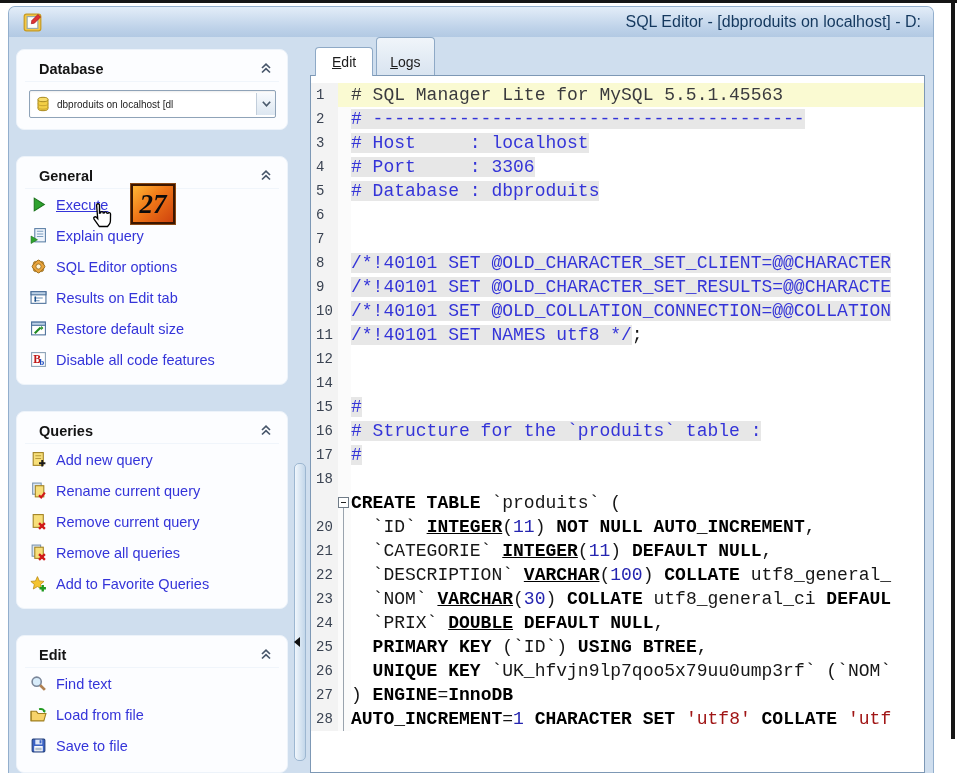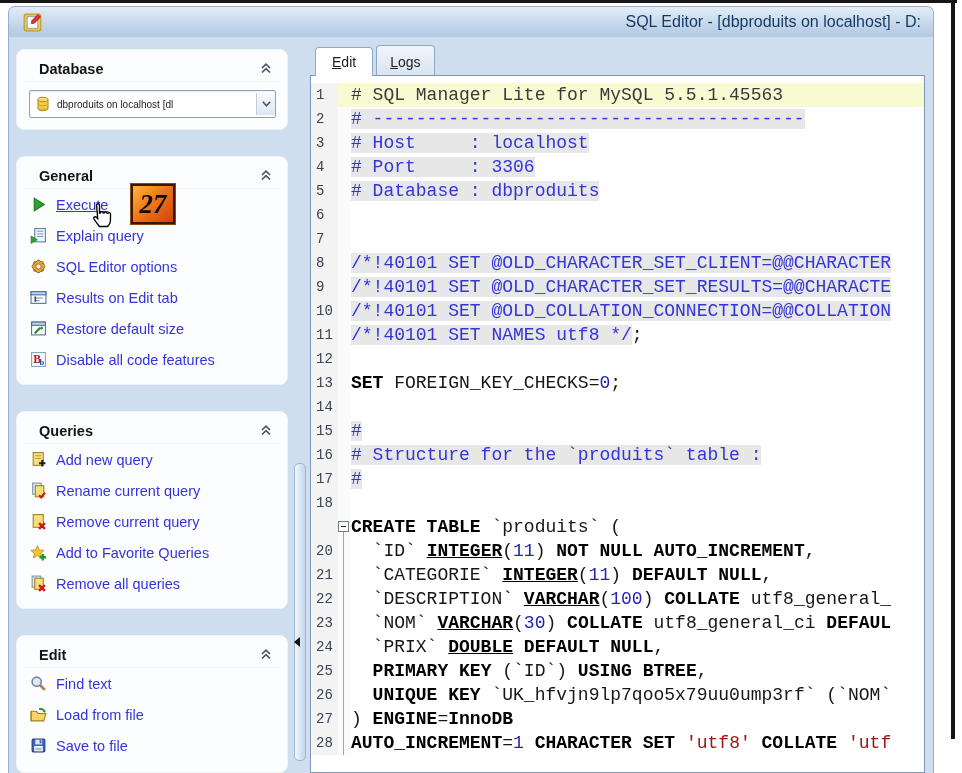--- a/index.html
+++ b/index.html
@@ -42,21 +42,21 @@
   
   .splitter{width:22px;flex:none;position:relative}
   .splitter-pill{position:absolute;left:6px;top:426px;width:10px;height:296px;border-radius:5px;
                  background:linear-gradient(90deg,#f0f6fc,#c3d7ea);border:1px solid #9db7d1}
   .splitter-arrow{position:absolute;left:6px;top:600px;width:0;height:0;z-index:2;
                   border-top:5px solid transparent;border-bottom:5px solid transparent;border-right:6px solid #101010;cursor:pointer}
 
   
   .editor{flex:1;min-width:0;display:flex;flex-direction:column;margin:8px 8px 0 0}
   .tabbar{height:30px;display:flex;padding-left:5px;align-items:flex-end}
-  .tab{padding:8px 13px 5px;font-size:14px;color:#1c1c1c;border:1px solid #8ea9c6;border-bottom:none;
+  .tab{padding:16px 13px 5px;font-size:14px;color:#1c1c1c;border:1px solid #8ea9c6;border-bottom:none;
        border-radius:4px 4px 0 0;background:linear-gradient(#f0f5fa,#d9e4f0);margin-right:3px;position:relative;cursor:pointer}
   .tab.active{background:#fff;padding:6px 16px 6px;z-index:3;top:1px}
   .tab .ul{text-decoration:underline}
   .codewrap{flex:1;border:1px solid #7d98b5;background:#fff;overflow:hidden;padding-top:7px;box-sizing:border-box}
   .row{display:flex;height:24px;line-height:24px;white-space:pre}
   .gut{width:22px;flex:none;background:#f3f3f3;color:#3a4352;font:14px/24px "Liberation Mono",monospace;padding-left:5px}
   .fold{width:13px;flex:none;position:relative;background:#fbfbfb}
   .codel{flex:1;min-width:0;overflow:hidden;font:18px/24px "Liberation Mono",monospace;color:#161616}
   .row.cur .fold,.row.cur .codel{background:#fafad2}
   .codel .c{color:#3434d8;background:#e7e7e7}
@@ -193,32 +193,32 @@
           </div>
           <div class="item">
             <span class="iico"><svg viewBox="0 0 16 16" width="17" height="17">
                 <rect x="3" y="1.5" width="9.5" height="12" fill="#f7df7a" stroke="#a08020"></rect>
                 <path d="M8.5 9.5 L14 15 M14 9.5 L8.5 15" stroke="#d01818" stroke-width="2.2"></path>
               </svg></span>
             <span class="ilabel">Remove current query</span>
           </div>
           <div class="item">
             <span class="iico"><svg viewBox="0 0 16 16" width="17" height="17">
-                <path d="M7 1.5 L8.8 5.6 L13.2 6 L9.9 8.9 L10.9 13.2 L7 10.9 L3.1 13.2 L4.1 8.9 L.8 6 L5.2 5.6Z" fill="#f4c430" stroke="#b8860b" stroke-width=".7"></path>
-                <path d="M12 9.5v6 M9 12.5h6" stroke="#1f9a1f" stroke-width="2.2"></path>
-              </svg></span>
-            <span class="ilabel">Add to Favorite Queries</span>
-          </div>
-          <div class="item">
-            <span class="iico"><svg viewBox="0 0 16 16" width="17" height="17">
                 <rect x="2" y="1" width="8" height="10.5" fill="#dce8f5" stroke="#7a93ad"></rect>
                 <rect x="4.5" y="3" width="8" height="10.5" fill="#f7df7a" stroke="#a08020"></rect>
                 <path d="M8.5 9.5 L14 15 M14 9.5 L8.5 15" stroke="#d01818" stroke-width="2.2"></path>
               </svg></span>
             <span class="ilabel">Remove all queries</span>
+          </div>
+          <div class="item">
+            <span class="iico"><svg viewBox="0 0 16 16" width="17" height="17">
+                <path d="M7 1.5 L8.8 5.6 L13.2 6 L9.9 8.9 L10.9 13.2 L7 10.9 L3.1 13.2 L4.1 8.9 L.8 6 L5.2 5.6Z" fill="#f4c430" stroke="#b8860b" stroke-width=".7"></path>
+                <path d="M12 9.5v6 M9 12.5h6" stroke="#1f9a1f" stroke-width="2.2"></path>
+              </svg></span>
+            <span class="ilabel">Add to Favorite Queries</span>
           </div>
         </div>
         <div class="section">
           <div class="sec-header">
             <span class="sec-title">Edit</span>
             <span class="collapse-btn"><svg viewBox="0 0 14 14" width="14" height="14">
                 <path d="M3 7 L7 3.2 L11 7 M3 11.5 L7 7.7 L11 11.5" fill="none" stroke="#47566a" stroke-width="1.7"></path>
               </svg></span>
           </div>
           <div class="item">
@@ -264,21 +264,20 @@
           <div class="row"><span class="gut">3</span><span class="fold"></span><span class="codel"><span class="c"># Host     : localhost</span></span></div>
           <div class="row"><span class="gut">4</span><span class="fold"></span><span class="codel"><span class="c"># Port     : 3306</span></span></div>
           <div class="row"><span class="gut">5</span><span class="fold"></span><span class="codel"><span class="c"># Database : dbproduits</span></span></div>
           <div class="row"><span class="gut">6</span><span class="fold"></span><span class="codel"></span></div>
           <div class="row"><span class="gut">7</span><span class="fold"></span><span class="codel"></span></div>
           <div class="row"><span class="gut">8</span><span class="fold"></span><span class="codel"><span class="c">/*!40101 SET @OLD_CHARACTER_SET_CLIENT=@@CHARACTER</span></span></div>
           <div class="row"><span class="gut">9</span><span class="fold"></span><span class="codel"><span class="c">/*!40101 SET @OLD_CHARACTER_SET_RESULTS=@@CHARACTE</span></span></div>
           <div class="row"><span class="gut">10</span><span class="fold"></span><span class="codel"><span class="c">/*!40101 SET @OLD_COLLATION_CONNECTION=@@COLLATION</span></span></div>
           <div class="row"><span class="gut">11</span><span class="fold"></span><span class="codel"><span class="c">/*!40101 SET NAMES utf8 */</span><span>;</span></span></div>
           <div class="row"><span class="gut">12</span><span class="fold"></span><span class="codel"></span></div>
-          <div class="row"><span class="gut">13</span><span class="fold"></span><span class="codel"><span class="k">SET</span><span> FOREIGN_KEY_CHECKS=</span><span class="n">0</span><span>;</span></span></div>
           <div class="row"><span class="gut">14</span><span class="fold"></span><span class="codel"></span></div>
           <div class="row"><span class="gut">15</span><span class="fold"></span><span class="codel"><span class="c">#</span></span></div>
           <div class="row"><span class="gut">16</span><span class="fold"></span><span class="codel"><span class="c"># Structure for the `produits` table :</span></span></div>
           <div class="row"><span class="gut">17</span><span class="fold"></span><span class="codel"><span class="c">#</span></span></div>
           <div class="row"><span class="gut">18</span><span class="fold"></span><span class="codel"></span></div>
           <div class="row"><span class="gut"></span><span class="fold"><span class="fbox"></span><span class="fline below"></span></span><span class="codel"><span class="k">CREATE TABLE</span><span> `produits` (</span></span></div>
           <div class="row"><span class="gut">20</span><span class="fold"><span class="fline"></span></span><span class="codel"><span>  `ID` </span><span class="t">INTEGER</span><span>(</span><span class="n">11</span><span>) </span><span class="k">NOT NULL AUTO_INCREMENT</span><span>,</span></span></div>
           <div class="row"><span class="gut">21</span><span class="fold"><span class="fline"></span></span><span class="codel"><span>  `CATEGORIE` </span><span class="t">INTEGER</span><span>(</span><span class="n">11</span><span>) </span><span class="k">DEFAULT NULL</span><span>,</span></span></div>
           <div class="row"><span class="gut">22</span><span class="fold"><span class="fline"></span></span><span class="codel"><span>  `DESCRIPTION` </span><span class="t">VARCHAR</span><span>(</span><span class="n">100</span><span>) </span><span class="k">COLLATE</span><span> utf8_general_</span></span></div>
           <div class="row"><span class="gut">23</span><span class="fold"><span class="fline"></span></span><span class="codel"><span>  `NOM` </span><span class="t">VARCHAR</span><span>(</span><span class="n">30</span><span>) </span><span class="k">COLLATE</span><span> utf8_general_ci </span><span class="k">DEFAUL</span></span></div>

